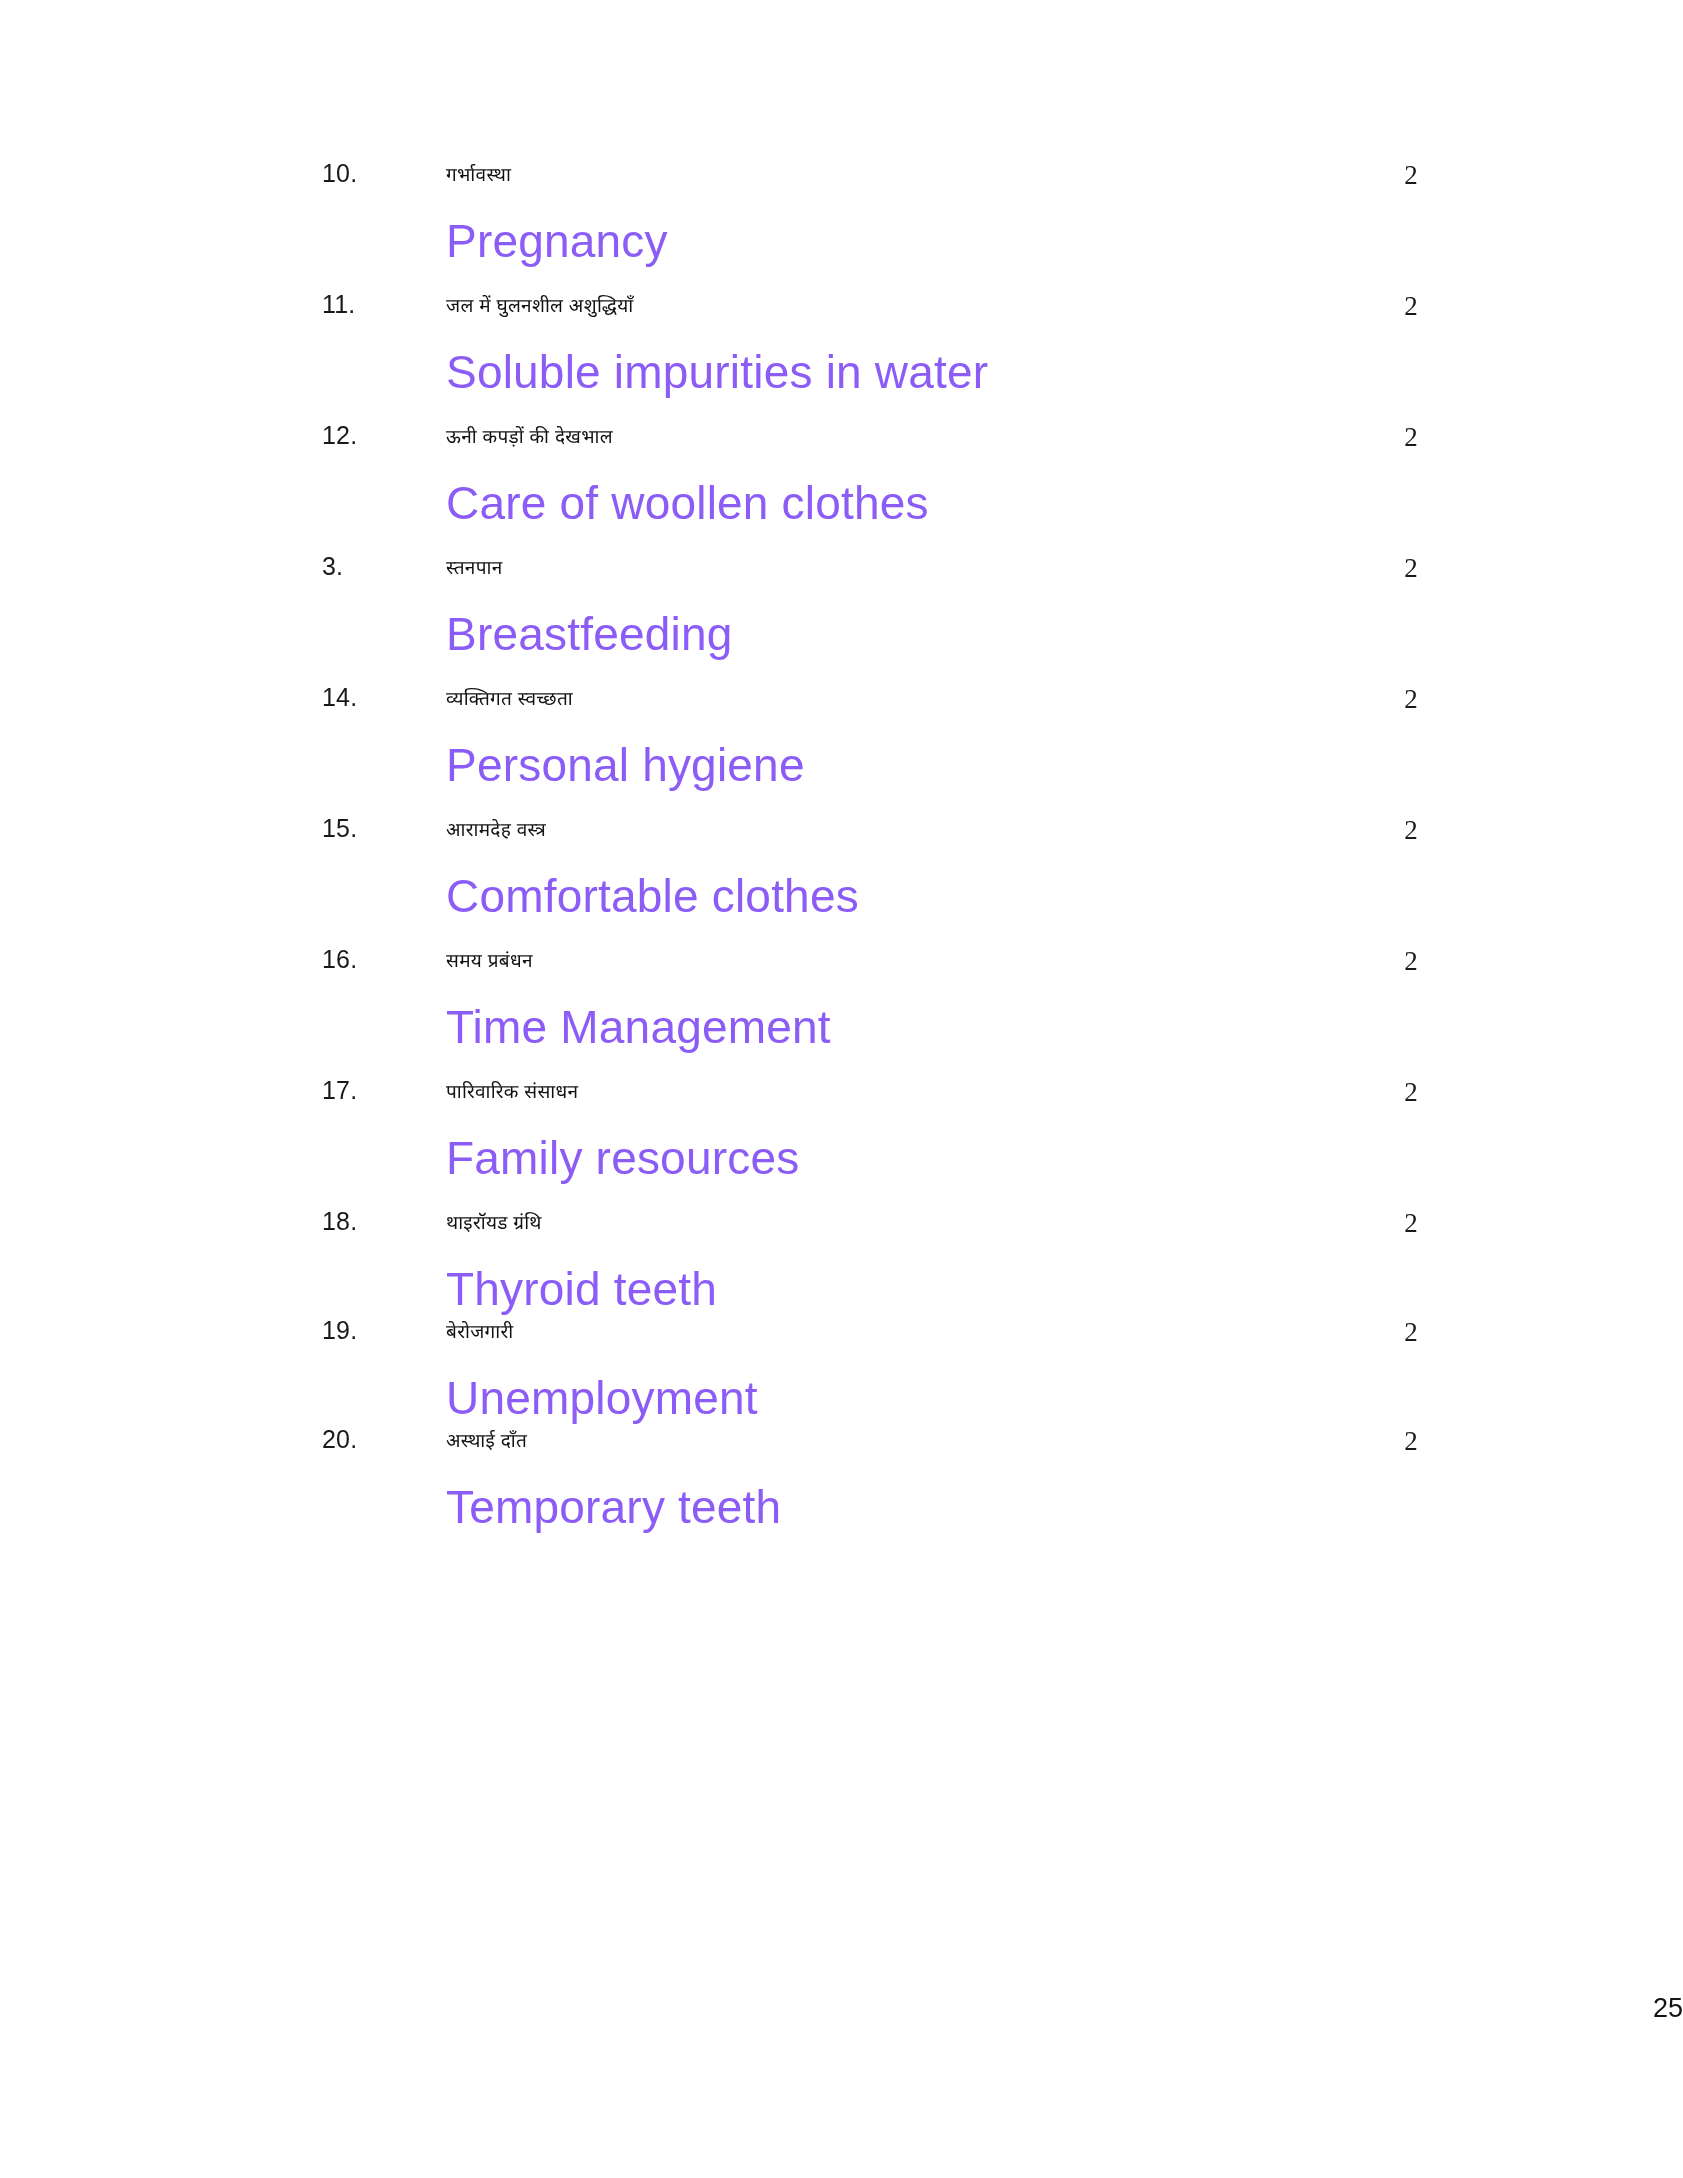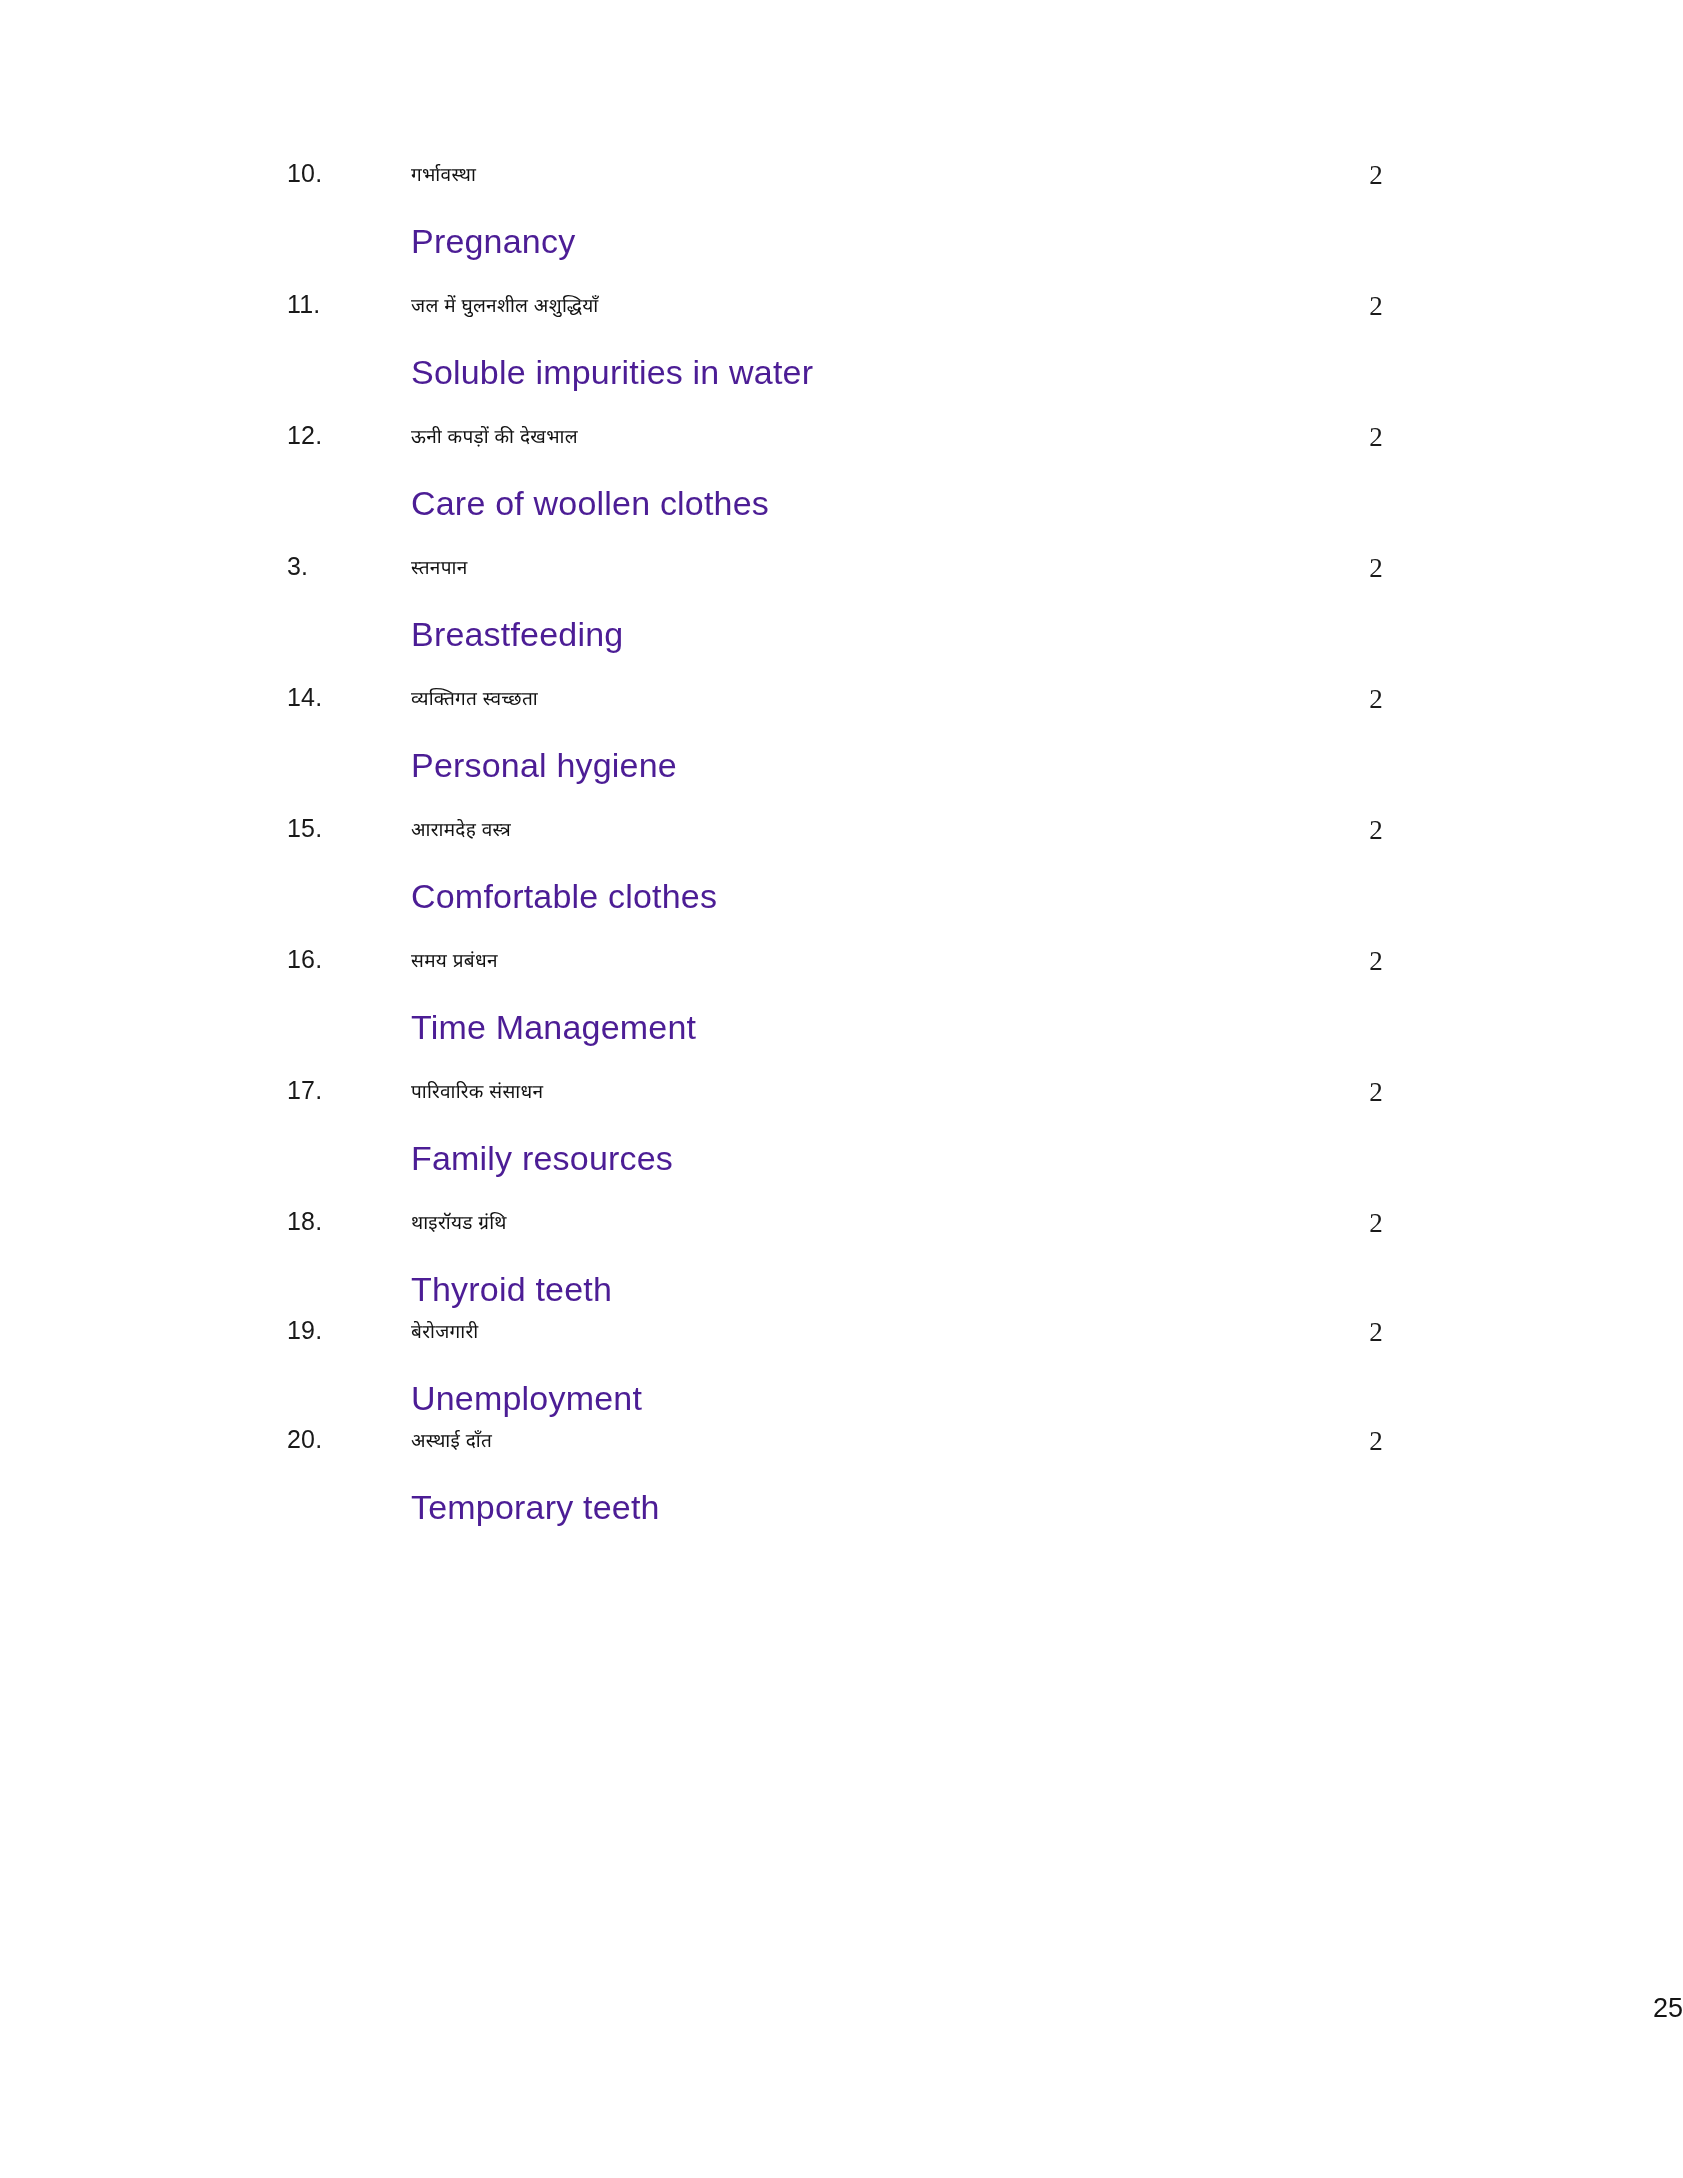--- a/index.html
+++ b/index.html
@@ -28,20 +28,21 @@
   #content-area {
     position: absolute;
     left: 287px;
     top: 158px;
     width: 1109px;
   }
 
   .q-row {
     position: relative;
     width: 1109px;
+    margin-left: 35px;
   }
 
   
   .q-num {
     position: absolute;
     left: 0px;
     top: 0px;
     width: 89px;
     font-family: "Liberation Sans", sans-serif;
     font-size: 25px;
@@ -58,23 +59,23 @@
     line-height: 34px;
     color: #111111;
     letter-spacing: 0.3px;
     white-space: nowrap;
   }
 
   
   .q-en {
     margin-left: 124px;
     font-family: "Liberation Sans", sans-serif;
-    font-size: 34px;
+    font-size: 46px;
     line-height: 40px;
-    color: #4c1d95;
+    color: #8b5cf6;
     letter-spacing: 0.2px;
     white-space: nowrap;
   }
 
   
   .q-marks {
     position: absolute;
     right: 0px;
     top: 2px;
     width: 40px;

